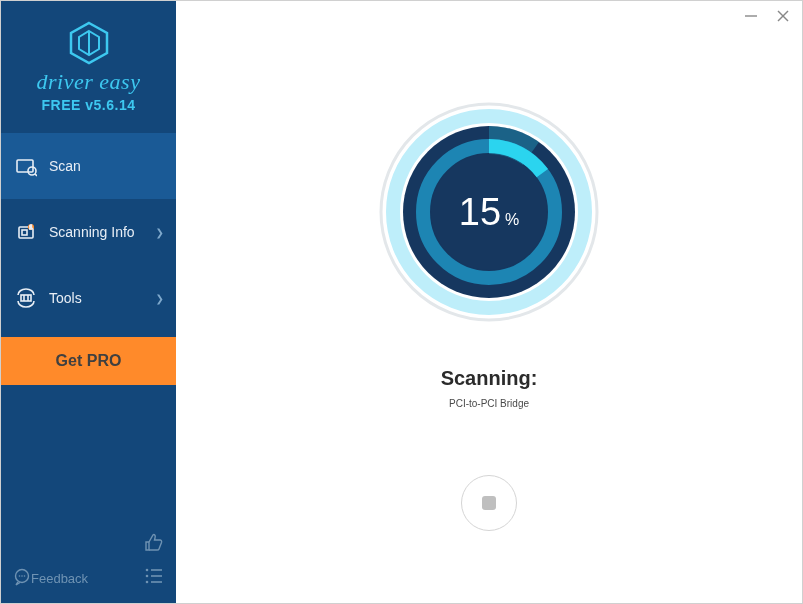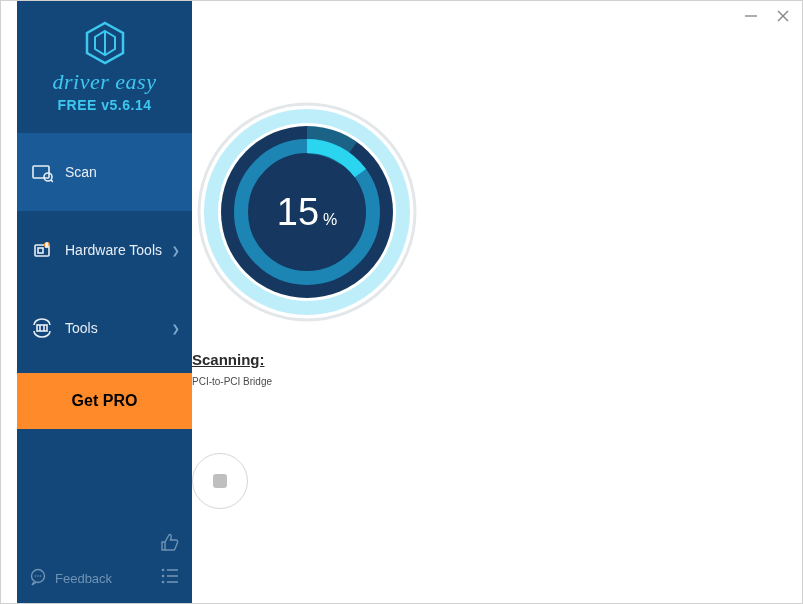--- a/index.html
+++ b/index.html
@@ -1,50 +1,50 @@
 <!DOCTYPE html>
 <html><head>
 <meta charset="utf-8">
 <style>
 * { margin: 0; padding: 0; box-sizing: border-box; font-family: "Segoe UI", Arial, sans-serif; }
 body { width: 803px; height: 604px; overflow: hidden; background: #fff; border: 1px solid #d0d0d0; position: relative; }
 .app { display: flex; width: 100%; height: 100%; }
 
 
-.sidebar { width: 175px; background: #13477a; display: flex; flex-direction: column; color: #fff; margin-left: 16px; }
+.sidebar { width: 175px; background: #13477a; display: flex; flex-direction: column; color: #fff; }
 .brand { display: flex; flex-direction: column; align-items: center; padding: 18px 0 14px; }
 .brand-logo { width: 48px; height: 48px; display: flex; align-items: center; justify-content: center; }
 .brand-name { font-family: Georgia, "Times New Roman", serif; font-size: 22px; color: #3dc8f0; font-style: italic; letter-spacing: 0.5px; margin-top: 2px; }
 .brand-version { font-size: 14px; color: #3dc8f0; font-weight: 600; margin-top: 2px; letter-spacing: 0.5px; }
 
 .nav { margin-top: 6px; }
-.nav-item { display: flex; align-items: center; height: 78px; padding: 0 14px; cursor: pointer; position: relative; color: #e8eef5; font-size: 14px; }
+.nav-item { display: flex; align-items: center; height: 66px; padding: 0 14px; cursor: pointer; position: relative; color: #e8eef5; font-size: 14px; }
 .nav-item.active { background: #1a5a96; }
 .nav-item .nav-icon { width: 22px; height: 22px; margin-right: 12px; display: flex; align-items: center; justify-content: center; }
 .nav-item .chev { position: absolute; right: 12px; color: #7fa9cc; font-size: 10px; }
 
-.get-pro { margin: 6px 0 0 0; height: 56px; background: #ff8a2a; color: #000000; font-weight: 700; font-size: 16px; display: flex; align-items: center; justify-content: center; cursor: pointer; }
+.get-pro { margin: 6px 0 0 0; height: 48px; background: #ff8a2a; color: #404040; font-weight: 700; font-size: 16px; display: flex; align-items: center; justify-content: center; cursor: pointer; }
 
 .sidebar-bottom { margin-top: auto; padding: 10px 12px 14px; display: flex; align-items: flex-end; justify-content: space-between; color: #6f93b3; }
-.feedback { display: flex; align-items: center; gap: 8px; font-size: 13px; cursor: pointer; }
+.feedback { display: flex; align-items: center; font-size: 13px; cursor: pointer; }
 .bottom-icons { display: flex; flex-direction: column; gap: 10px; align-items: center; }
 .bottom-icons .ico { cursor: pointer; }
 
 
 .main { flex: 1; position: relative; background: #fff; }
 .window-controls { position: absolute; top: 8px; right: 12px; display: flex; gap: 18px; color: #888; font-size: 14px; }
 .window-controls span { cursor: pointer; }
 
-.scan-area { display: flex; flex-direction: column; padding-top: 96px; }
+.scan-area { display: flex; flex-direction: column; align-items: center; padding-top: 96px; }
 .ring-wrap { position: relative; width: 230px; height: 230px; }
 .ring-wrap svg { position: absolute; top: 0; left: 0; }
 .pct { position: absolute; top: 50%; left: 50%; transform: translate(-50%, -50%); color: #fff; font-size: 38px; font-weight: 400; display: flex; align-items: baseline; }
 .pct .unit { font-size: 16px; margin-left: 4px; }
 
-.status-title { margin-top: 24px; font-weight: 700; font-size: 15px; color: #2b2b2b; text-decoration: underline; }
+.status-title { margin-top: 40px; font-weight: 700; font-size: 20px; color: #2b2b2b; }
 .status-text { margin-top: 8px; font-size: 10px; color: #4a4a4a; }
 
 .stop-btn { margin-top: 66px; width: 56px; height: 56px; border-radius: 50%; border: 1px solid #d5d5d5; background: #fff; display: flex; align-items: center; justify-content: center; cursor: pointer; }
 .stop-btn .sq { width: 14px; height: 14px; background: #bfbfbf; border-radius: 3px; }
 </style>
 </head>
 <body>
 
 <div class="app">
 
@@ -76,21 +76,21 @@
 
       <div class="nav-item">
         <span class="nav-icon">
           <svg width="22" height="22" viewBox="0 0 22 22" fill="none" stroke="#e8eef5" stroke-width="1.6">
             <rect x="4" y="6" width="14" height="11" rx="1"></rect>
             <rect x="7" y="9" width="5" height="5"></rect>
             <circle cx="16" cy="6" r="3" fill="#ff8a2a" stroke="none"></circle>
             <text x="16" y="8" font-size="5" text-anchor="middle" fill="#fff" font-weight="bold">1</text>
           </svg>
         </span>
-        <span>Hardware Tools</span>
+        <span>Scanning Info</span>
         <span class="chev">❯</span>
       </div>
 
       <div class="nav-item">
         <span class="nav-icon">
           <svg width="22" height="22" viewBox="0 0 22 22" fill="none" stroke="#e8eef5" stroke-width="1.6">
             <path d="M3 8 A8 6 0 0 1 19 8"></path>
             <path d="M3 14 A8 6 0 0 0 19 14"></path>
             <rect x="6" y="8" width="10" height="6"></rect>
             <line x1="9" y1="8" x2="9" y2="14"></line>

